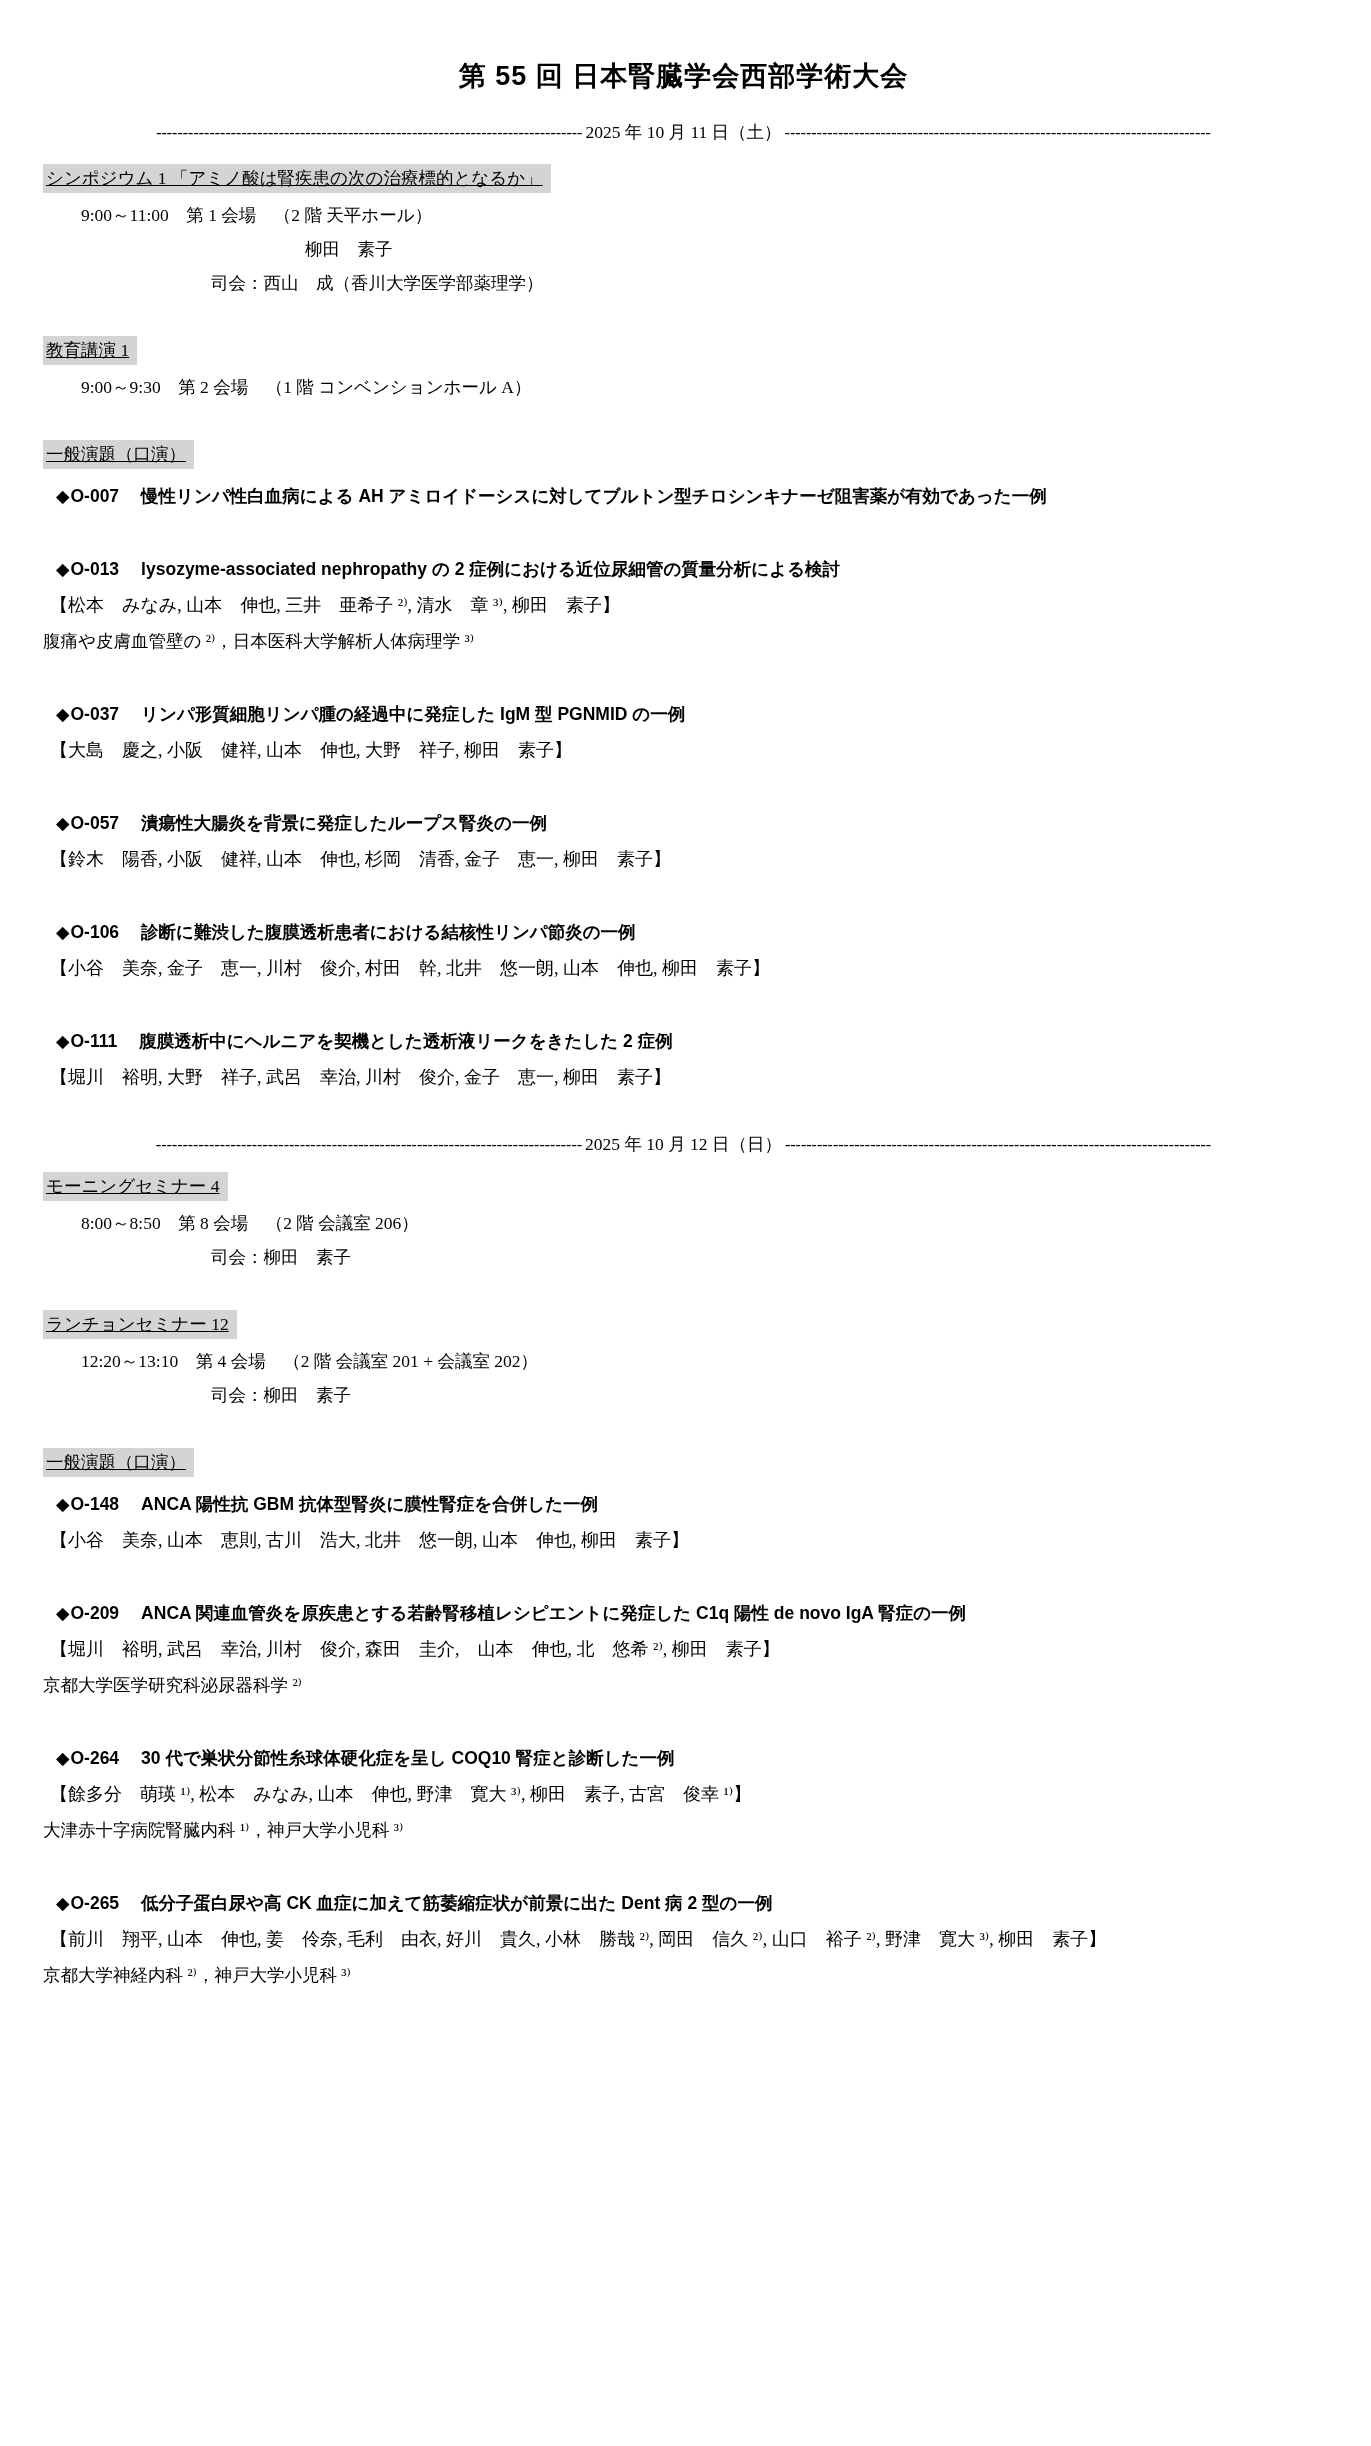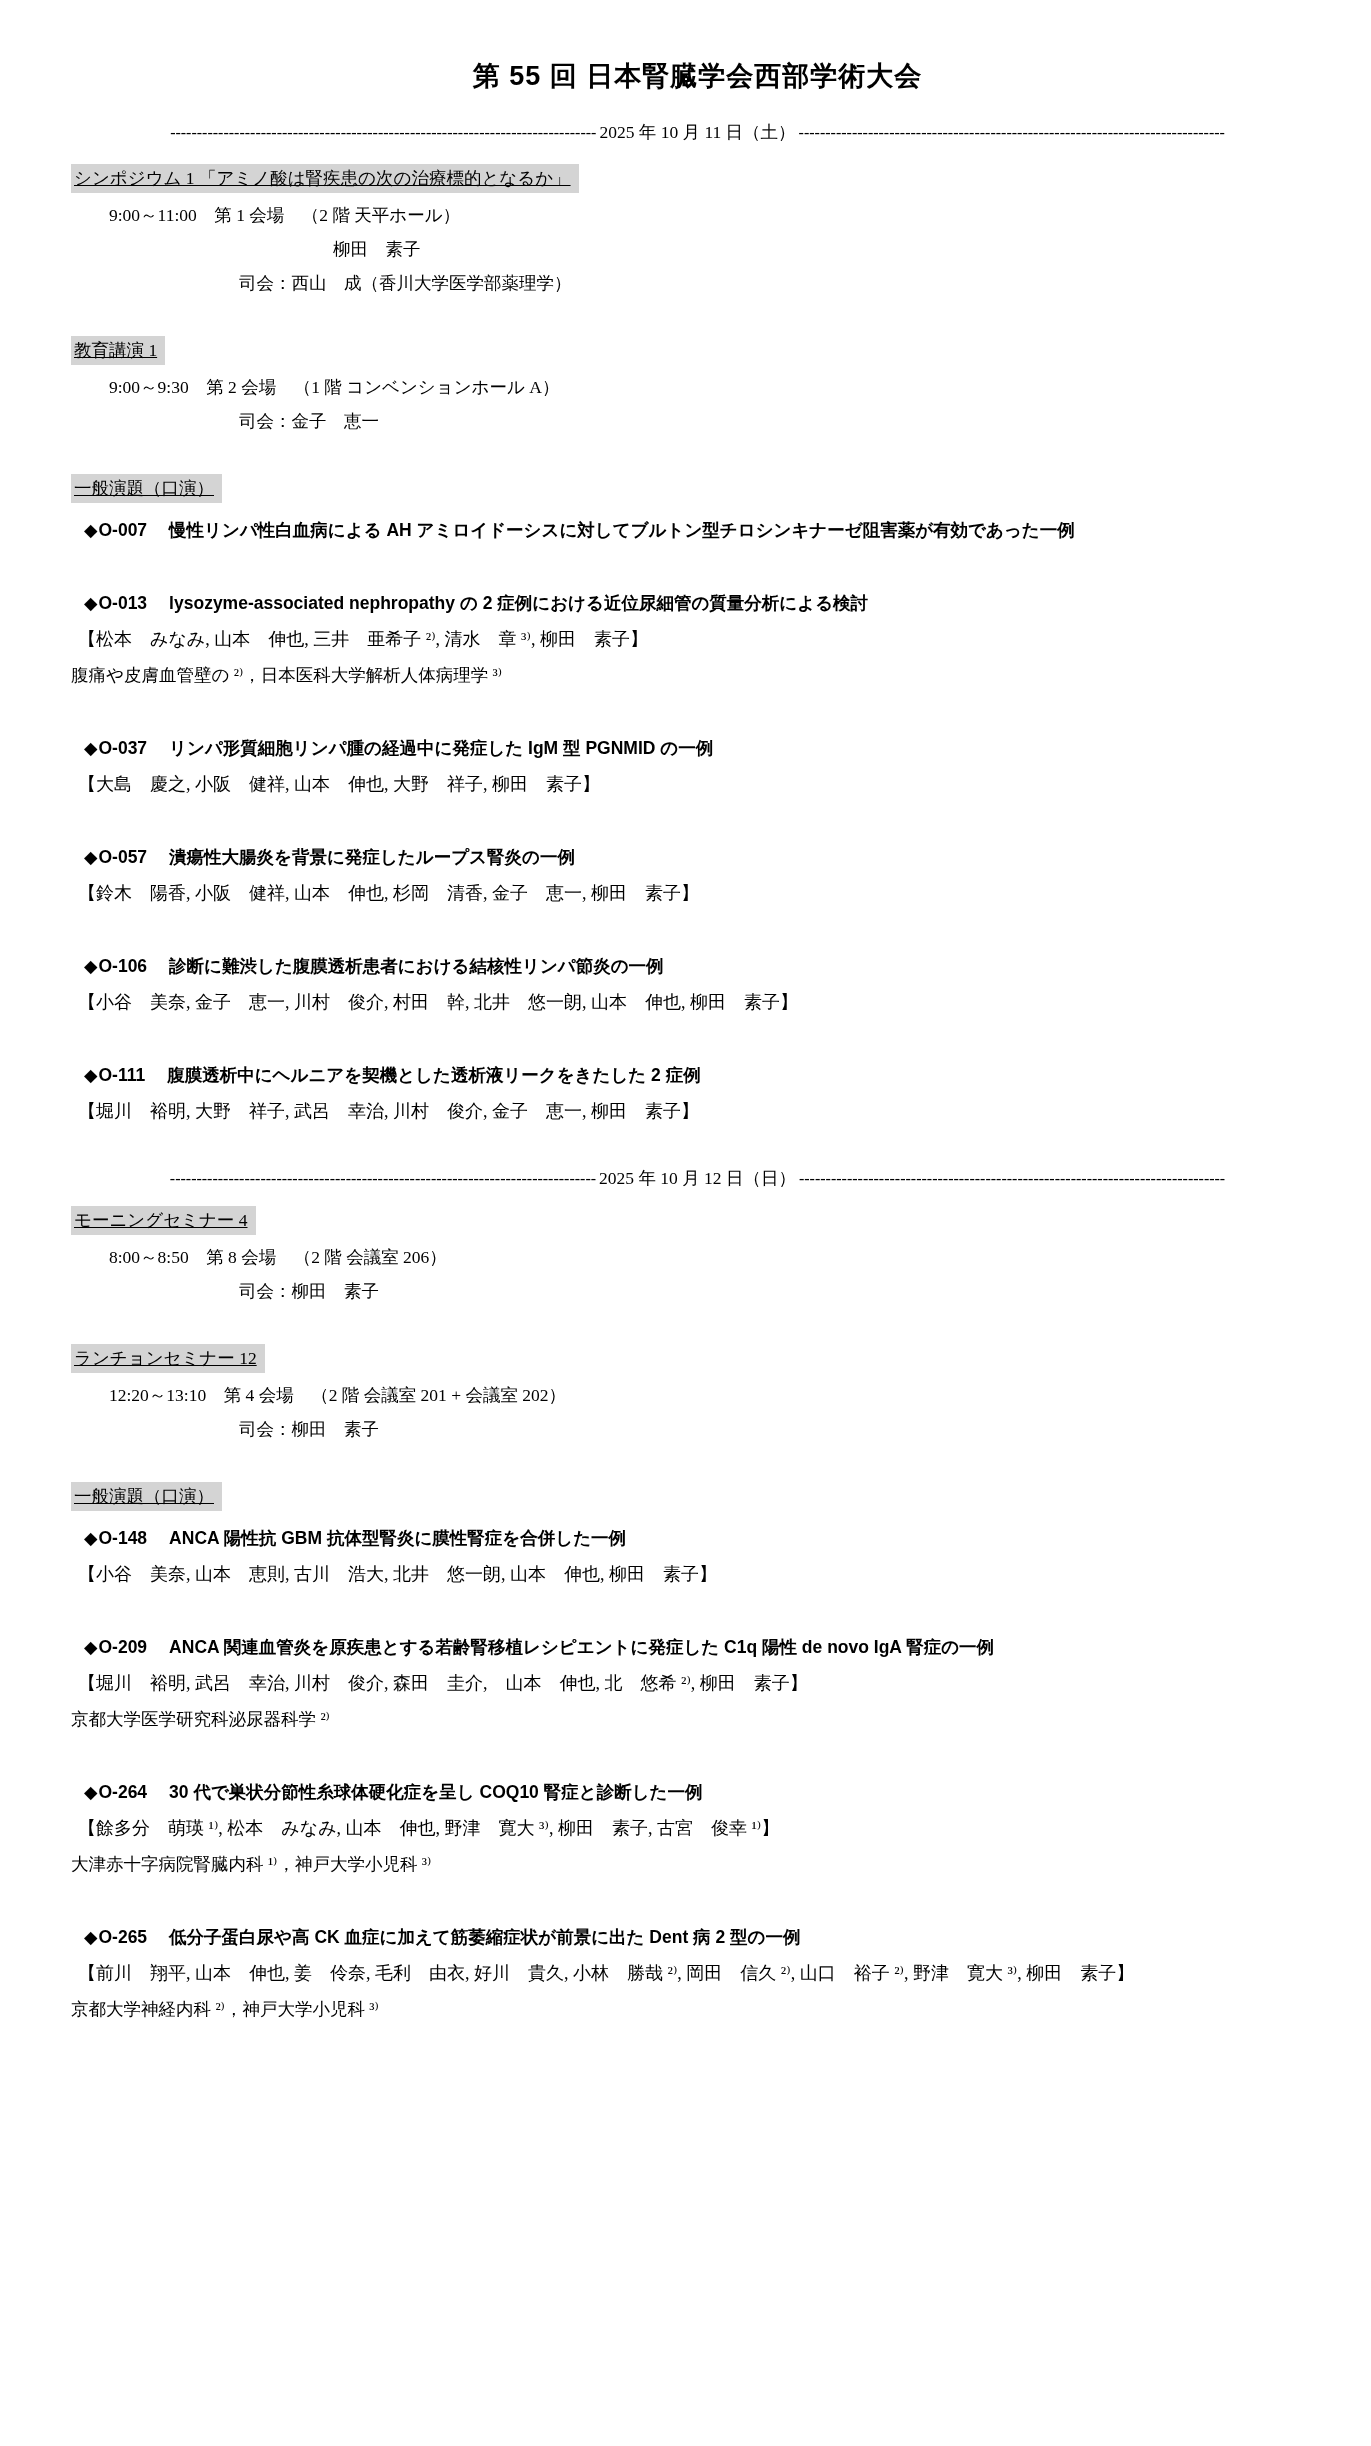--- a/index.html
+++ b/index.html
@@ -8,21 +8,21 @@
     background: #ffffff;
     color: #000000;
   }
   body {
     width: 1371px;
     height: 2446px;
     overflow: hidden;
     font-family: "Liberation Serif", "DejaVu Serif", serif;
   }
   .page {
-    padding: 58px 47px 0 71px;
+    padding: 58px 47px 0 43px;
   }
   .doc-title {
     text-align: center;
     font-family: "Liberation Sans", "DejaVu Sans", sans-serif;
     font-weight: bold;
     font-size: 27px;
     letter-spacing: 1px;
     margin: 0 0 26px 0;
   }
   .sep {
@@ -93,21 +93,20 @@
   <section class="session">
     <div><span class="hl">シンポジウム 1 「アミノ酸は腎疾患の次の治療標的となるか」</span></div>
     <div class="line pad-time">9:00～11:00　第 1 会場　（2 階 天平ホール）</div>
     <div class="line pad-chair2">柳田　素子</div>
     <div class="line pad-chair">司会：西山　成（香川大学医学部薬理学）</div>
   </section>
 
   <section class="session">
     <div><span class="hl">教育講演 1</span></div>
     <div class="line pad-time">9:00～9:30　第 2 会場　（1 階 コンベンションホール A）</div>
-    <div class="line pad-chair">司会：金子　恵一</div>
   </section>
 
   <div class="oral-block">
     <div class="oral-header-wrap"><span class="hl">一般演題（口演）</span></div>
 
     <article class="pres">
       <div class="pres-title"><span class="marker">◆</span><span class="code">O-007</span><span>慢性リンパ性白血病による AH アミロイドーシスに対してブルトン型チロシンキナーゼ阻害薬が有効であった一例</span></div>
     </article>
 
     <article class="pres">

